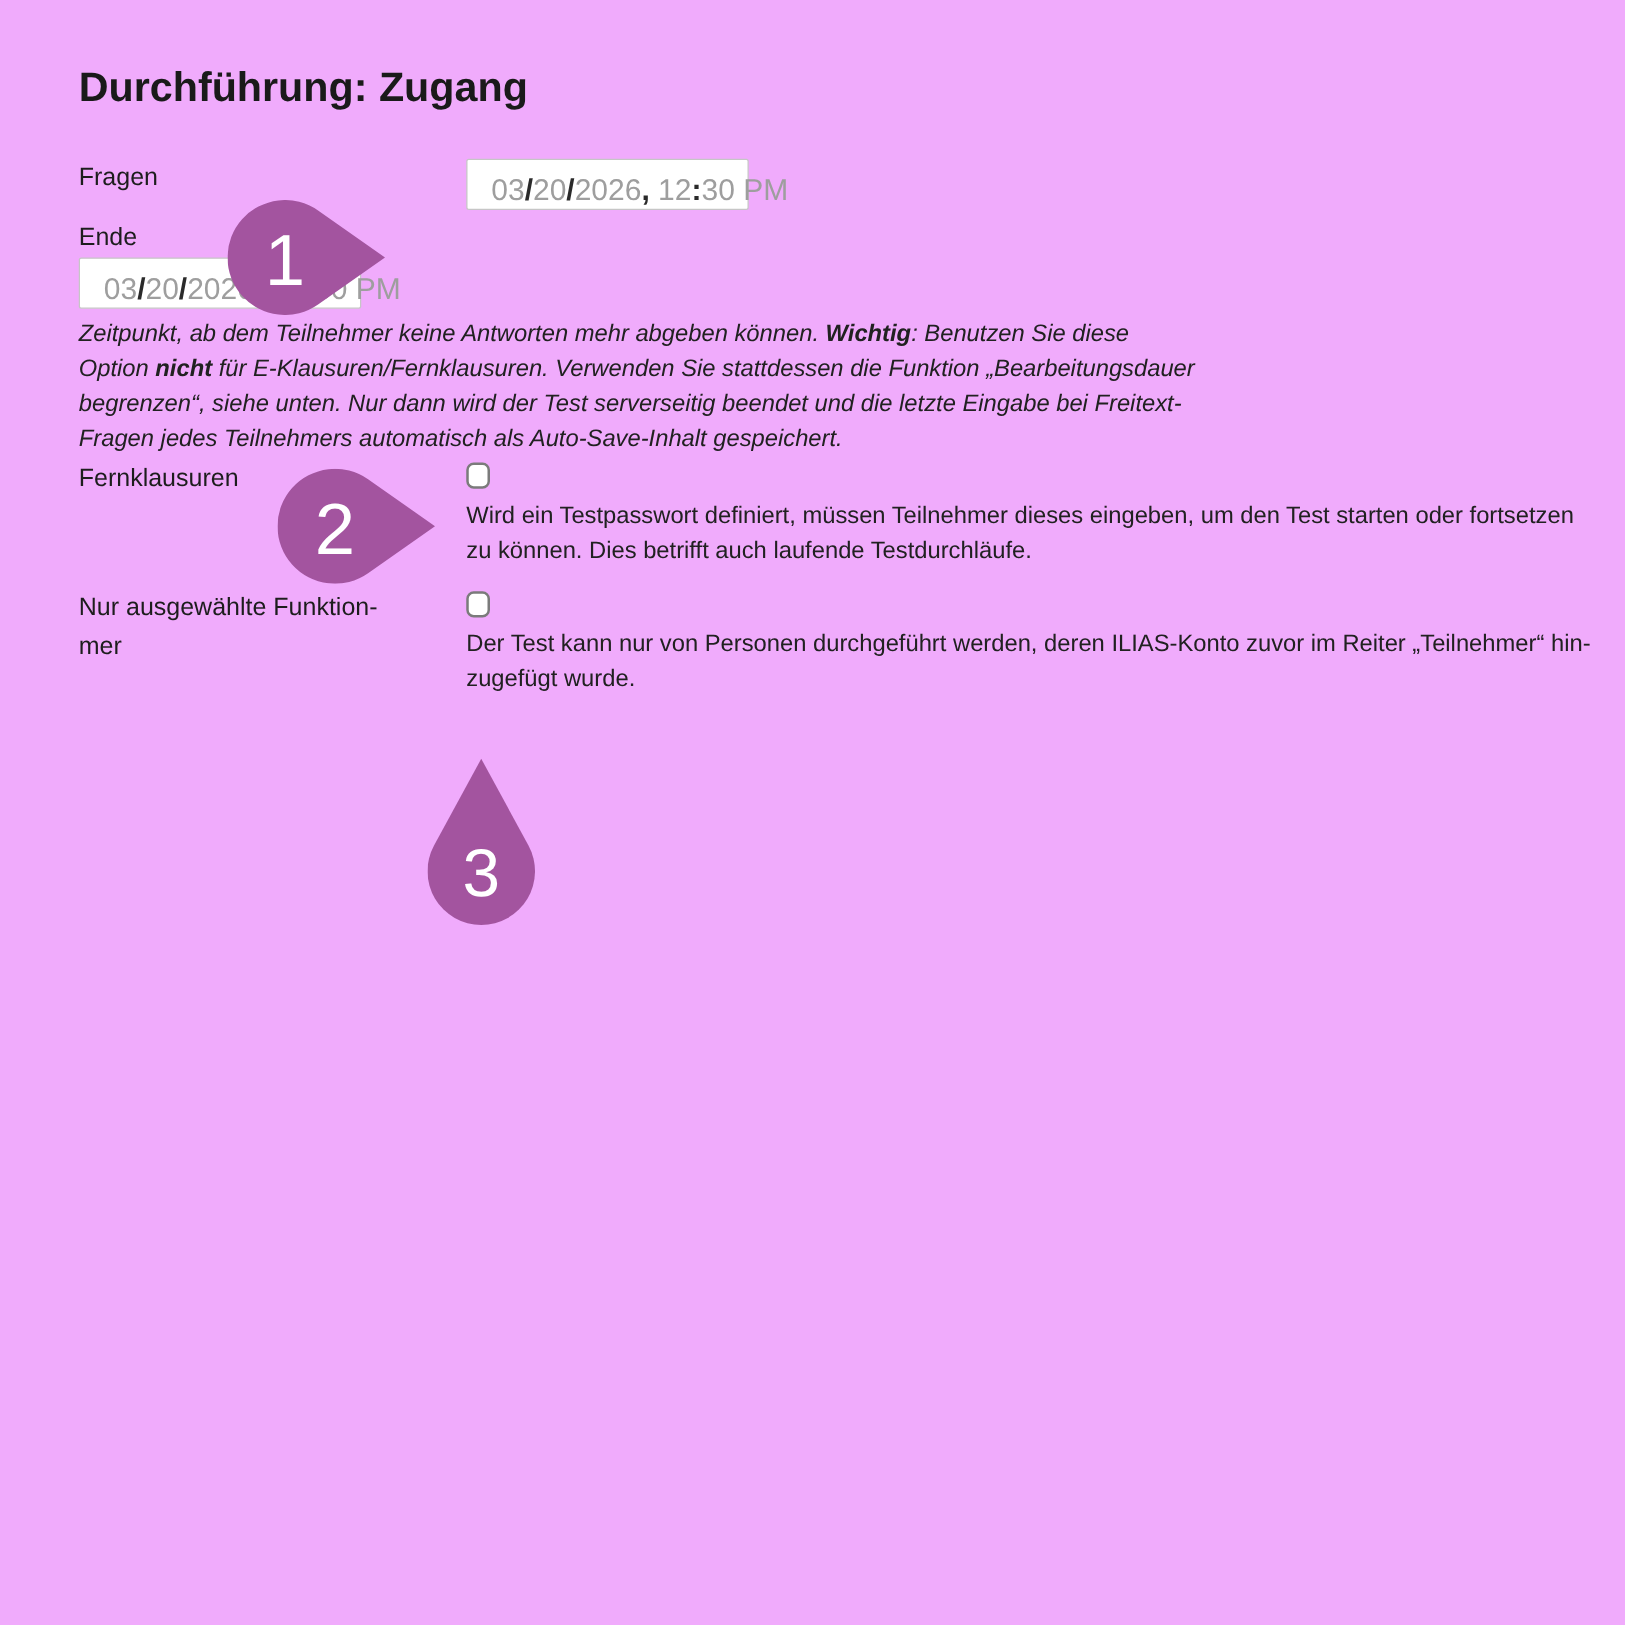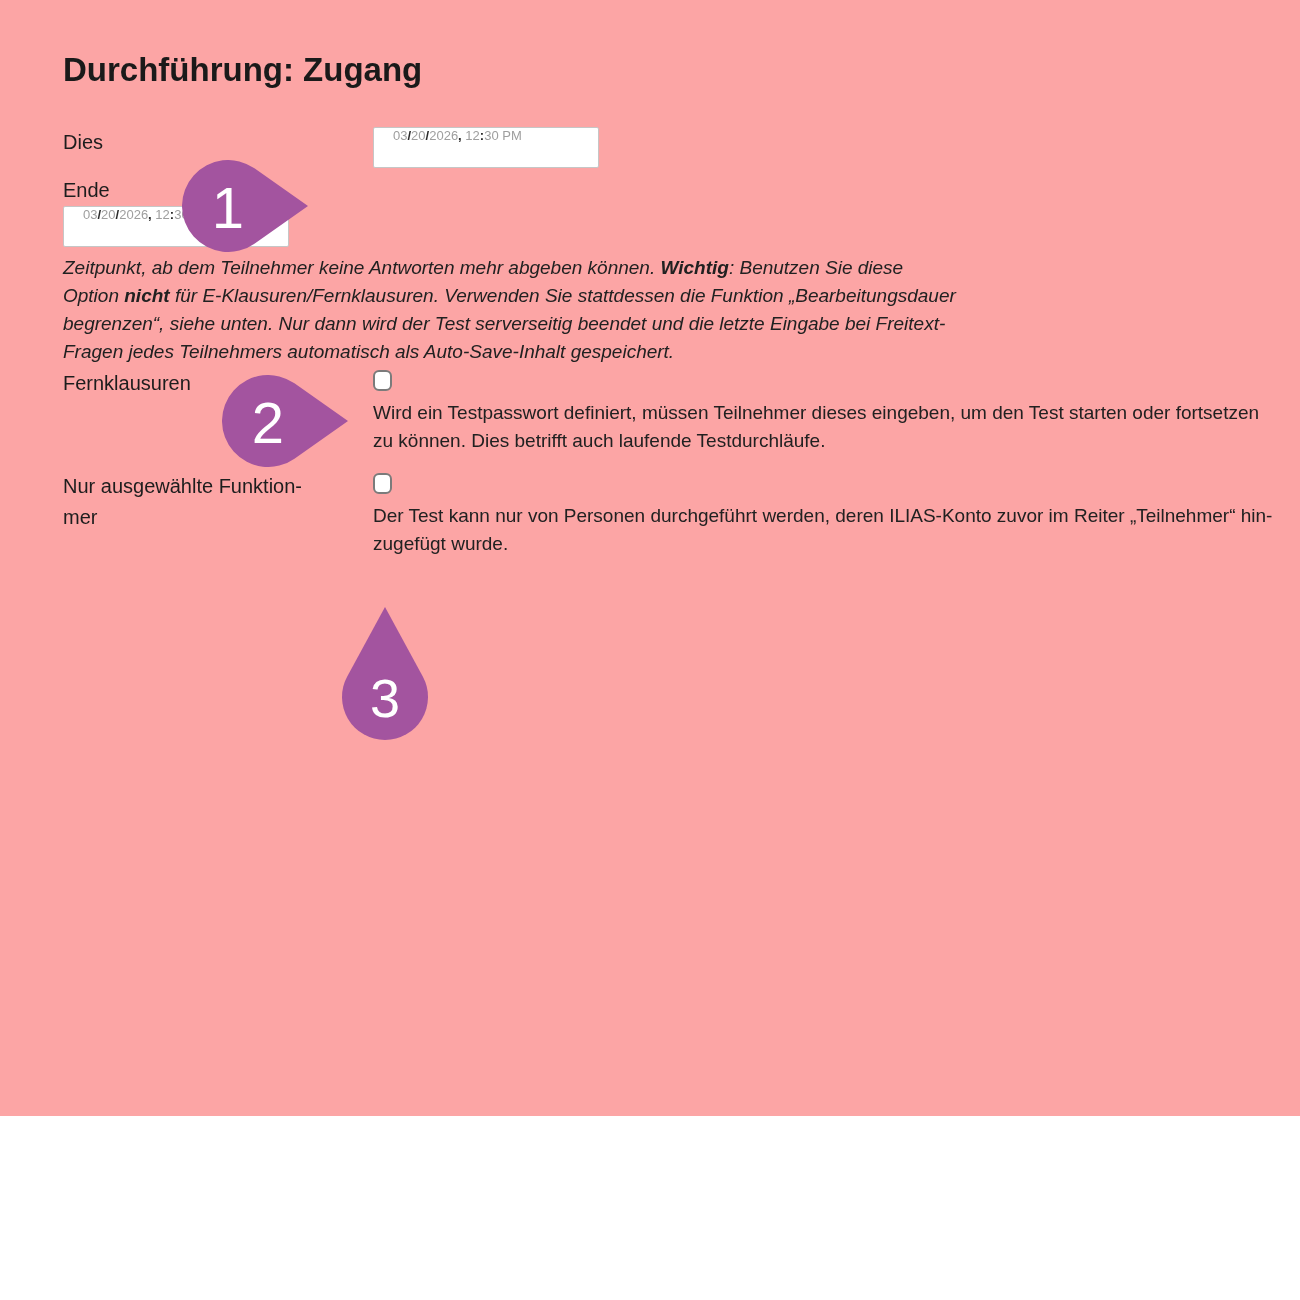--- a/index.html
+++ b/index.html
@@ -7,22 +7,22 @@
     padding: 0;
     background: #ffffff;
   }
   body {
     font-family: "Liberation Sans", "DejaVu Sans", sans-serif;
     color: #1d1d1d;
   }
   .page {
     position: relative;
     width: 1300px;
-    height: 1116px;
-    background: #fca5a5;
+    height: 1300px;
+    background: #f0abfc;
     overflow: hidden;
   }
   .content {
     padding-left: 63px;
   }
   h1.title {
     margin: 0;
     padding-top: 50px;
     font-size: 33px;
     line-height: 40px;
@@ -53,23 +53,23 @@
   .row-partsel { margin-top: 16px; }
 
   .dt-input {
     box-sizing: border-box;
     width: 226px;
     height: 41px;
     border: 1.5px solid #c6c6c6;
     border-radius: 2px;
     background: #ffffff;
     display: flex;
-    align-items: flex-start;
+    align-items: flex-end;
     padding-left: 19px;
-    font-size: 13px;
+    font-size: 24px;
     white-space: pre;
     color: #2a2a2a;
     font-weight: 600;
     cursor: text;
   }
   .dt-input .muted {
     color: #9e9e9e;
     font-weight: 400;
   }
   .desc {
@@ -112,21 +112,21 @@
 </style>
 </head>
 <body>
 
 <div class="page">
   <div class="content">
 
     <h1 class="title">Durchführung: Zugang</h1>
 
     <div class="form-row row-start">
-      <div class="row-label">Dies</div>
+      <div class="row-label">Fragen</div>
       <div class="row-control">
         <div class="dt-input" aria-label="Start"><span class="muted">03</span><span>/</span><span class="muted">20</span><span>/</span><span class="muted">2026</span><span>, </span><span class="muted">12</span><span>:</span><span class="muted">30</span><span class="muted"> PM</span></div>
       </div>
     </div>
 
     <div class="form-row row-ende">
       <div class="row-label">Ende</div>
       <div class="row-control">
         <div class="dt-input" aria-label="Ende"><span class="muted">03</span><span>/</span><span class="muted">20</span><span>/</span><span class="muted">2026</span><span>, </span><span class="muted">12</span><span>:</span><span class="muted">30</span><span class="muted"> PM</span></div>
         <div class="desc desc-ende"><span>Zeitpunkt, ab dem Teilnehmer keine Antworten mehr abgeben können. </span><span class="b">Wichtig</span><span>: Benutzen Sie diese Option </span><span class="b">nicht</span><span> für E-Klausuren/Fernklausuren. Verwenden Sie stattdessen die Funktion „Bearbeitungsdauer begren­zen“, siehe unten. Nur dann wird der Test serverseitig beendet und die letzte Eingabe bei Freitext-Fragen je­des Teilnehmers automatisch als Auto-Save-Inhalt gespeichert.</span></div>

